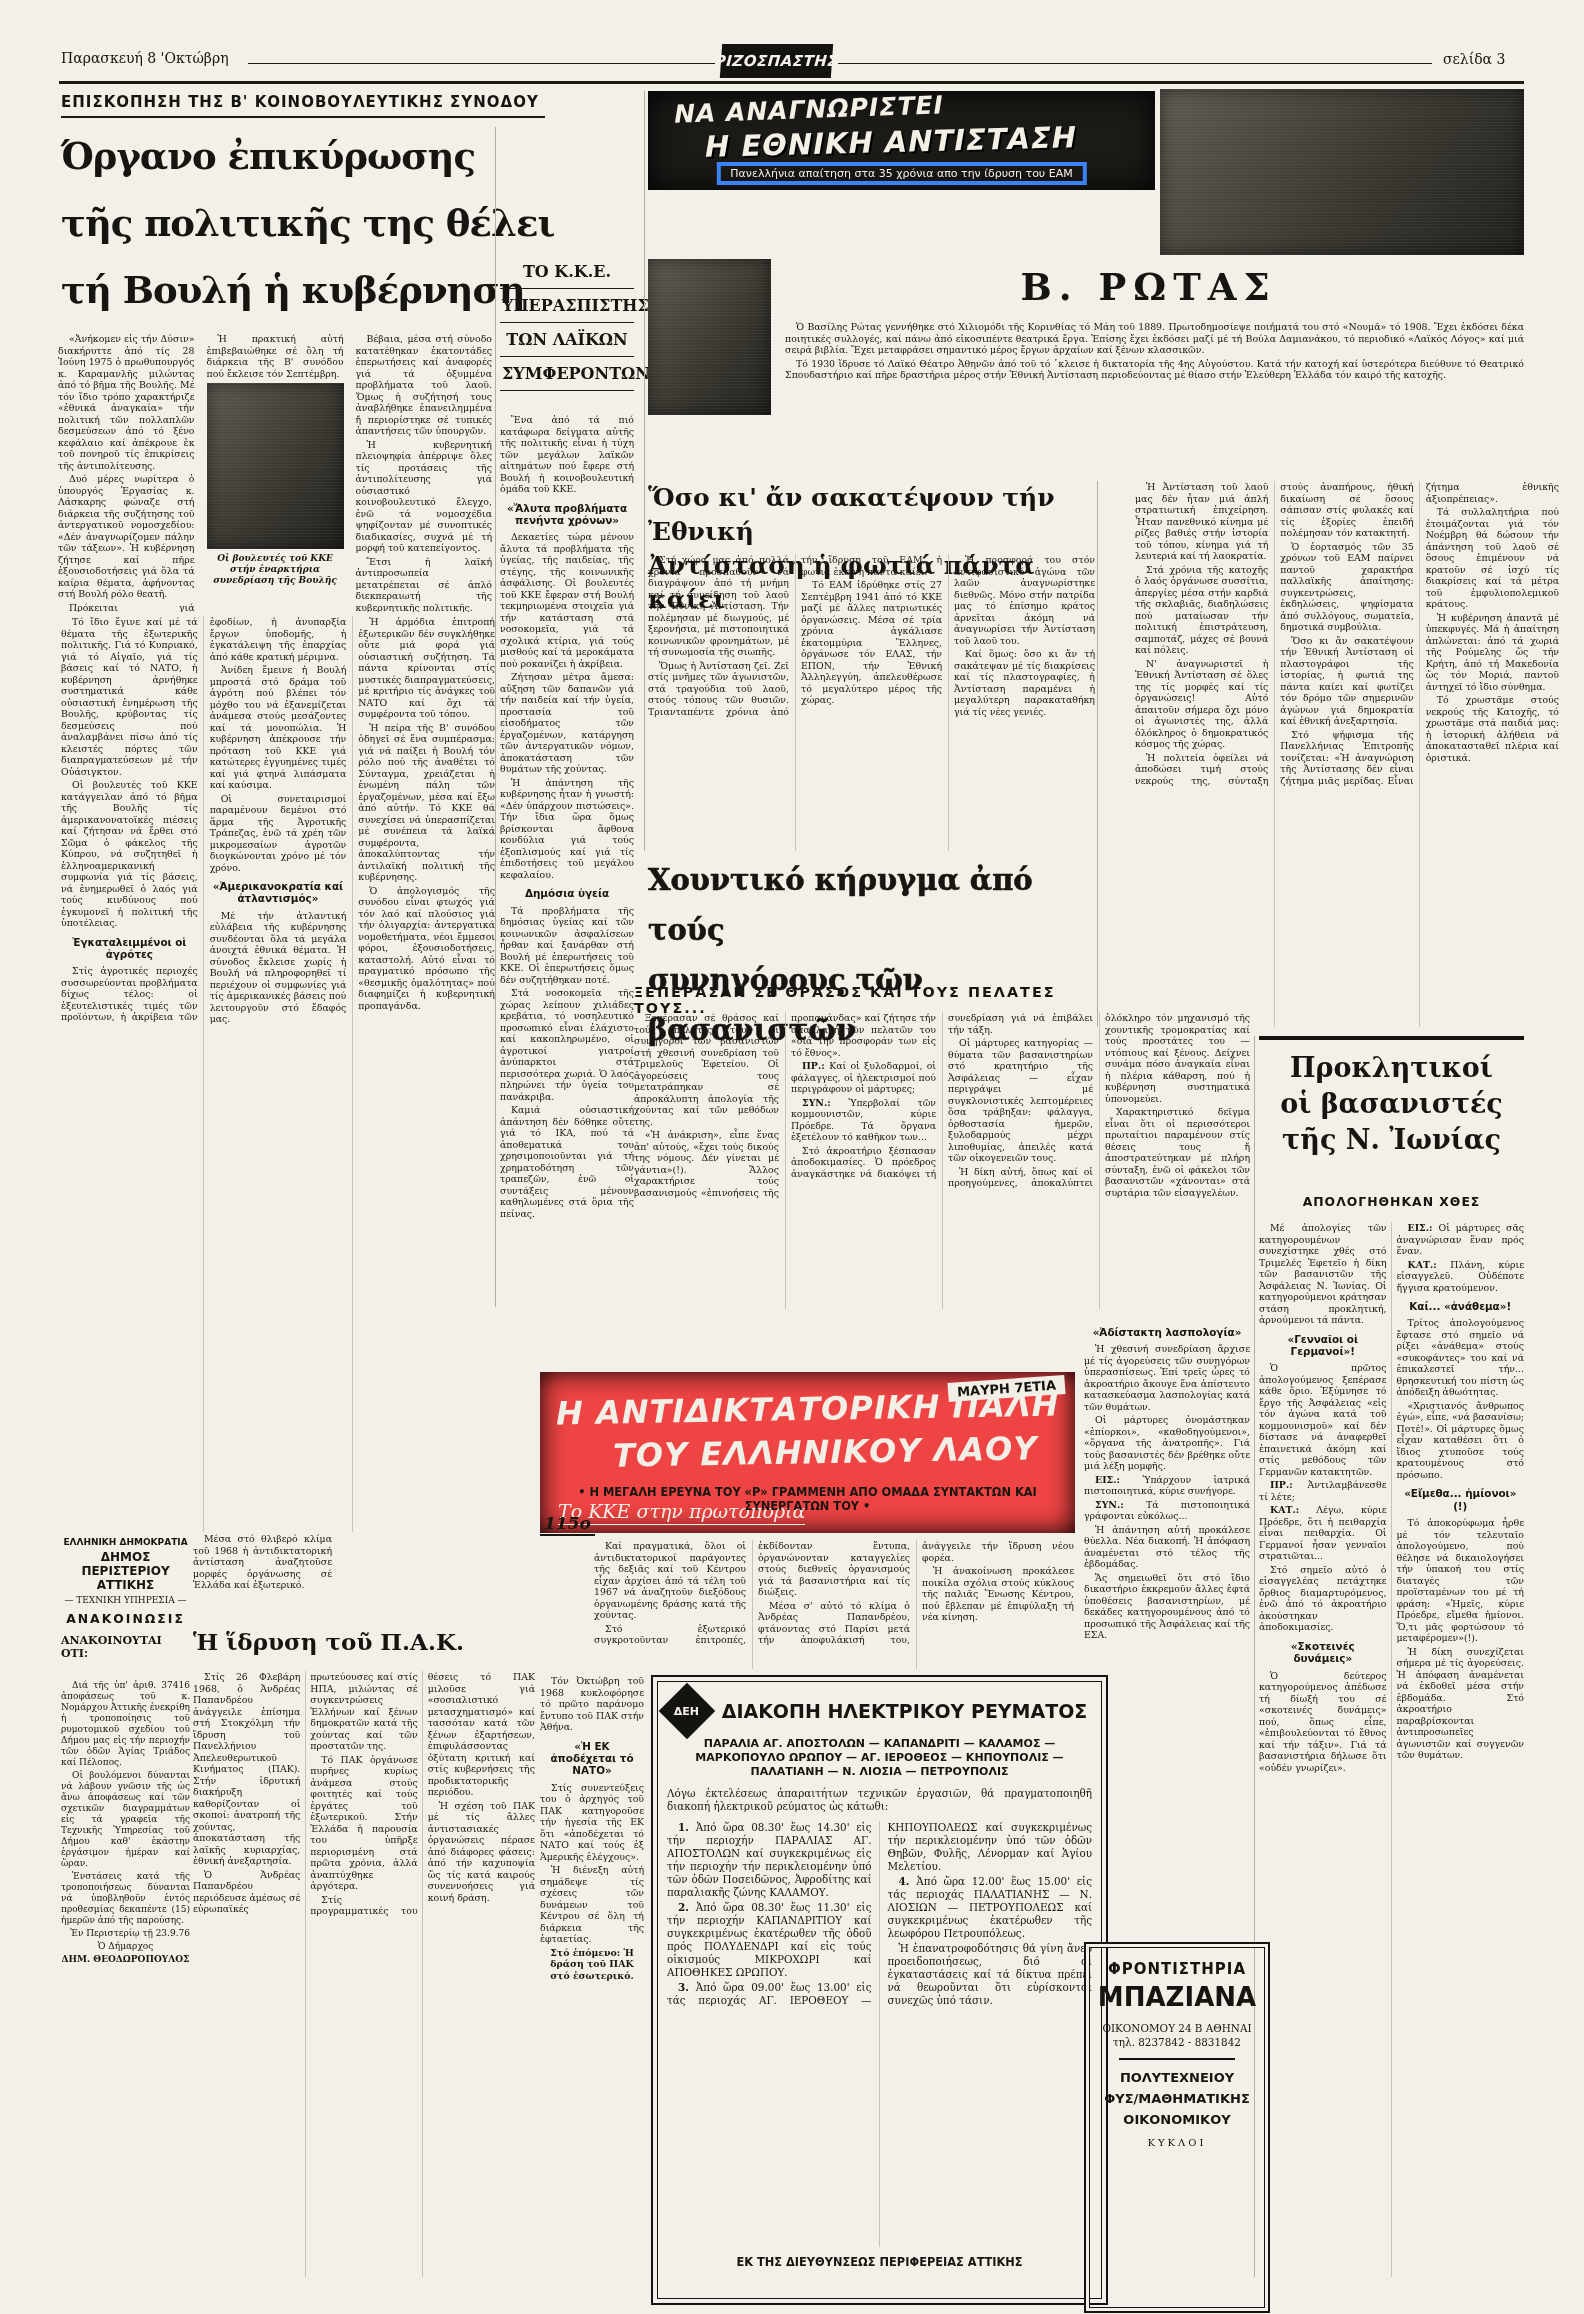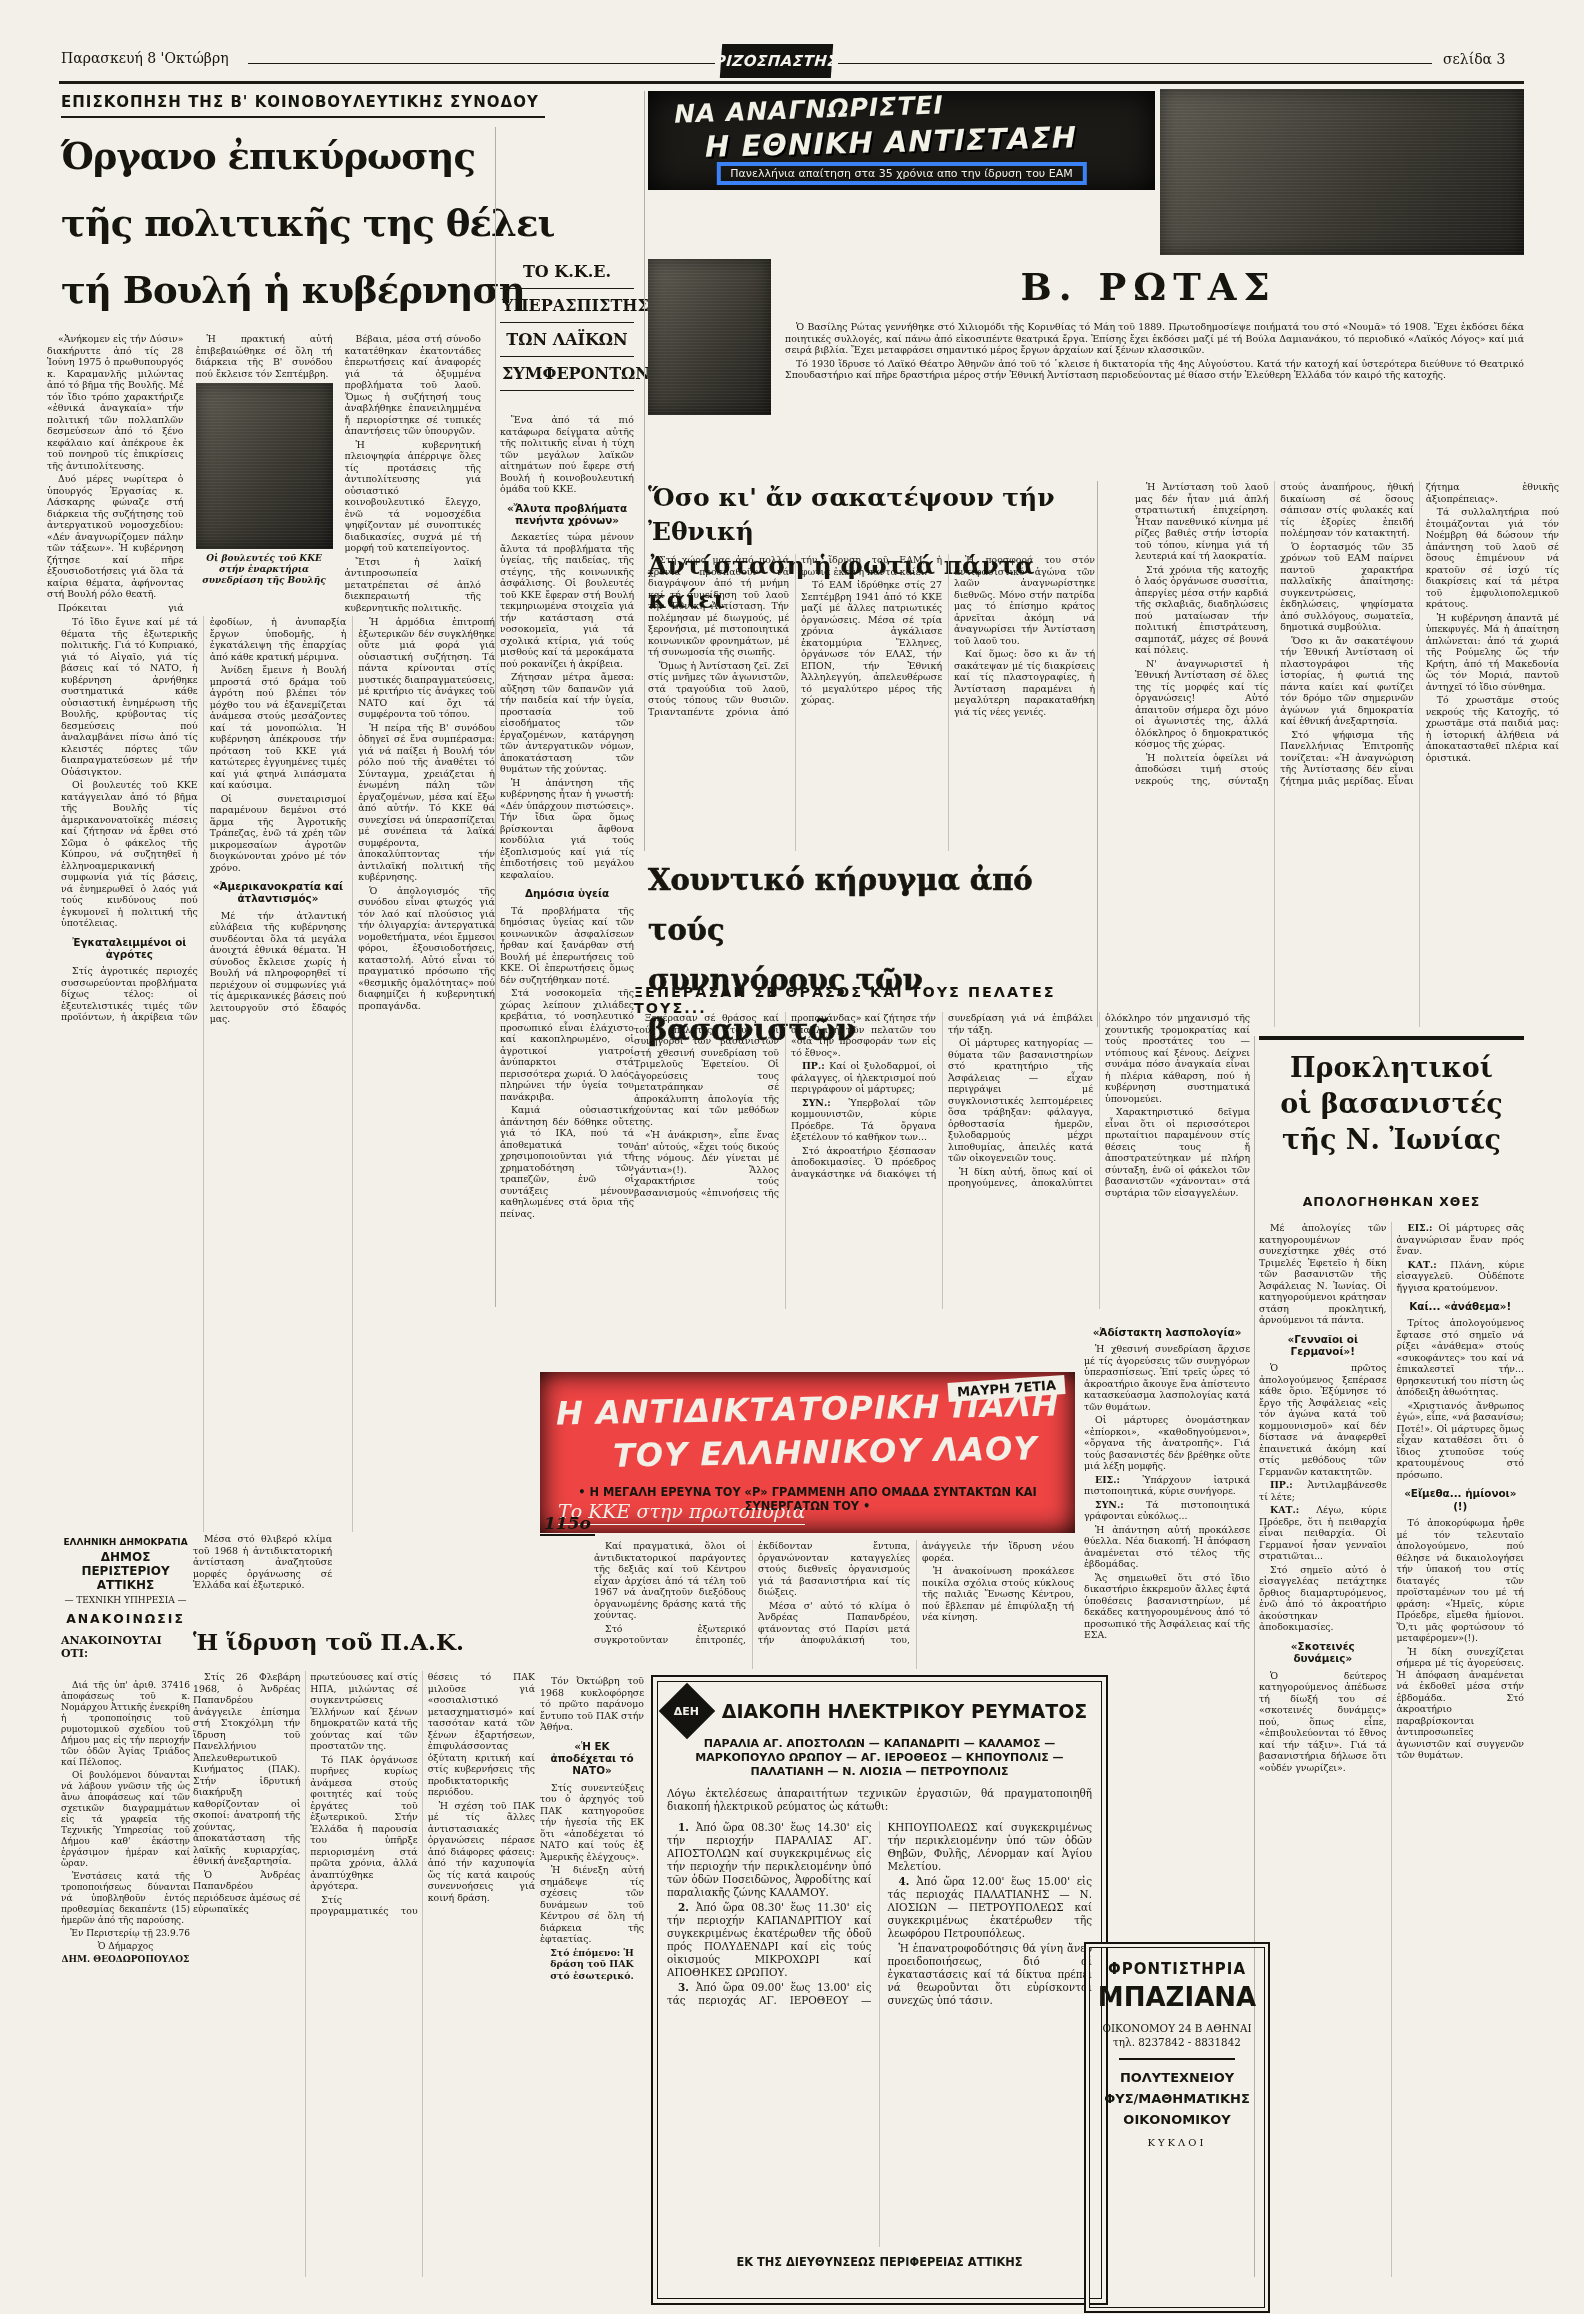--- a/index.html
+++ b/index.html
@@ -32,21 +32,21 @@
   #pageLabel{left:1443px;top:51px;font-size:14px;}
   #topRule{left:59px;top:81px;width:1465px;height:3px;}
   
   #kicker{left:61px;top:93px;font-family:"DejaVu Sans",sans-serif;font-weight:bold;font-size:15px;
      letter-spacing:1px;border-bottom:2px solid #1d1b15;padding:0 6px 5px 0;}
   #leadHead{left:61px;top:123px;width:442px;}
   #leadHead div{font-weight:bold;font-size:37px;line-height:67px;letter-spacing:-1px;white-space:nowrap;}
   #kkeSidebar{left:500px;top:255px;width:134px;text-align:center;}
   #kkeSidebar div{font-weight:bold;font-size:16px;padding:7px 2px;border-bottom:1px solid #1d1b15;}
   #colB{left:500px;top:414px;width:134px;height:893px;}
-  #photoRow{left:47px;top:333px;width:434px;height:279px;display:flex;gap:12px;}
+  #photoRow{left:58px;top:333px;width:434px;height:279px;display:flex;gap:12px;}
   #photoRow .c{width:137px;}
   #leadPhoto{width:137px;height:166px;margin:2px 0 4px;}
   #leadCaption{font-size:9px;line-height:11px;font-weight:bold;font-style:italic;text-align:center;}
   #leadLower{left:61px;top:616px;width:434px;height:916px;}
   #vr1{left:495px;top:127px;height:1180px;}
   #vr2{left:644px;top:91px;height:760px;}
   
   #banner{left:648px;top:91px;width:507px;height:99px;background:#1b1a17;
      box-shadow:inset 0 0 30px #000;}
   #banner .l1{position:absolute;left:26px;top:4px;font-family:"DejaVu Sans",sans-serif;

